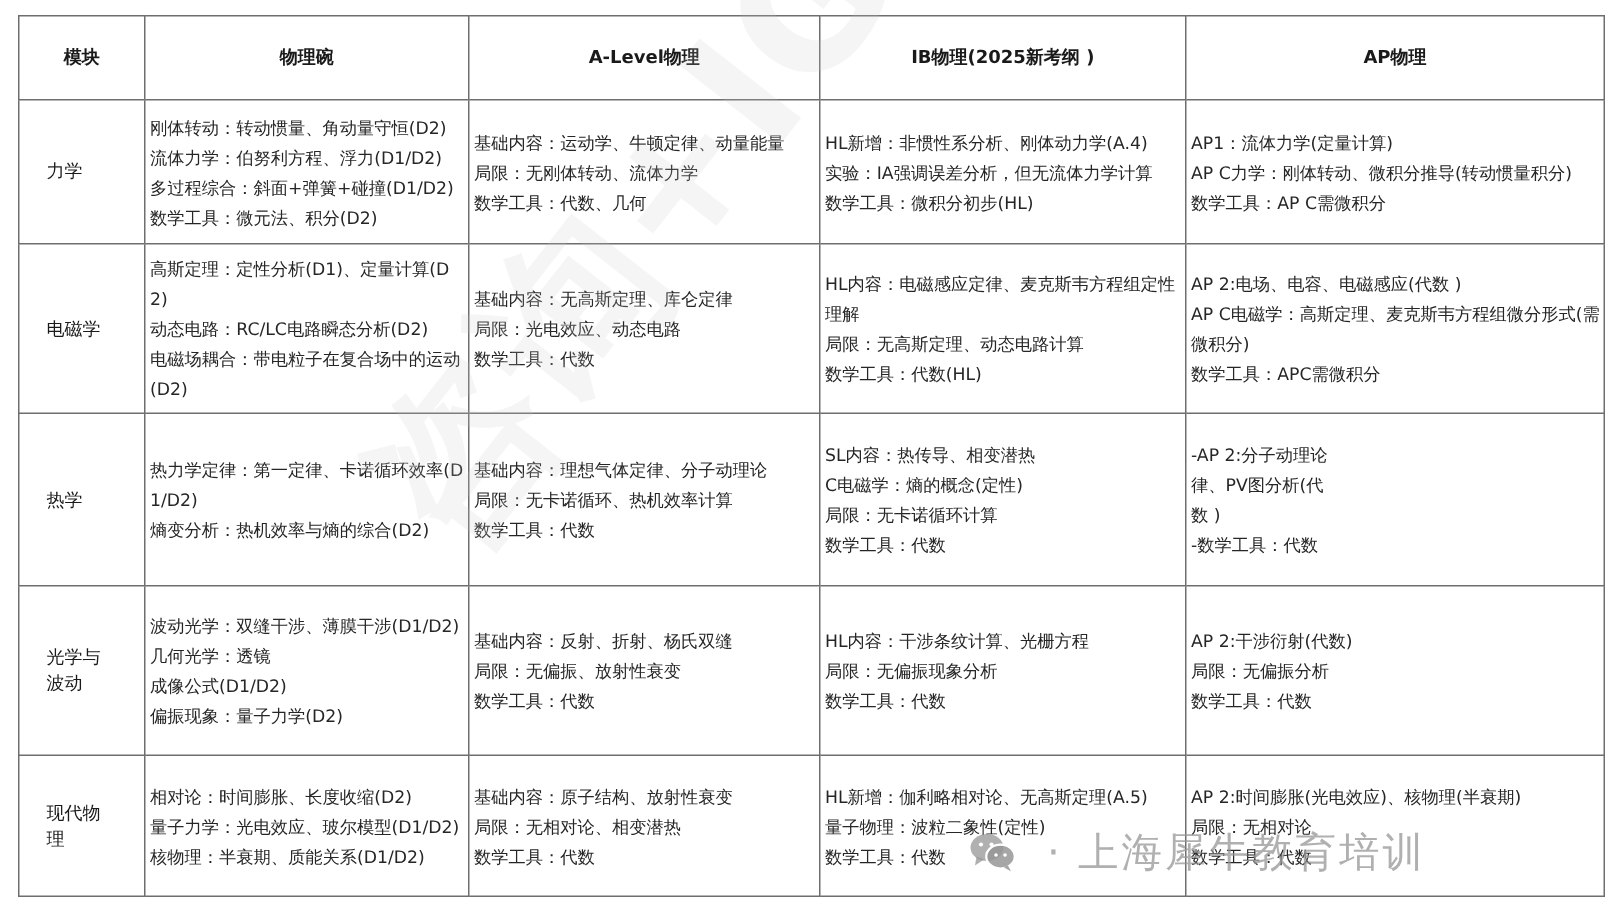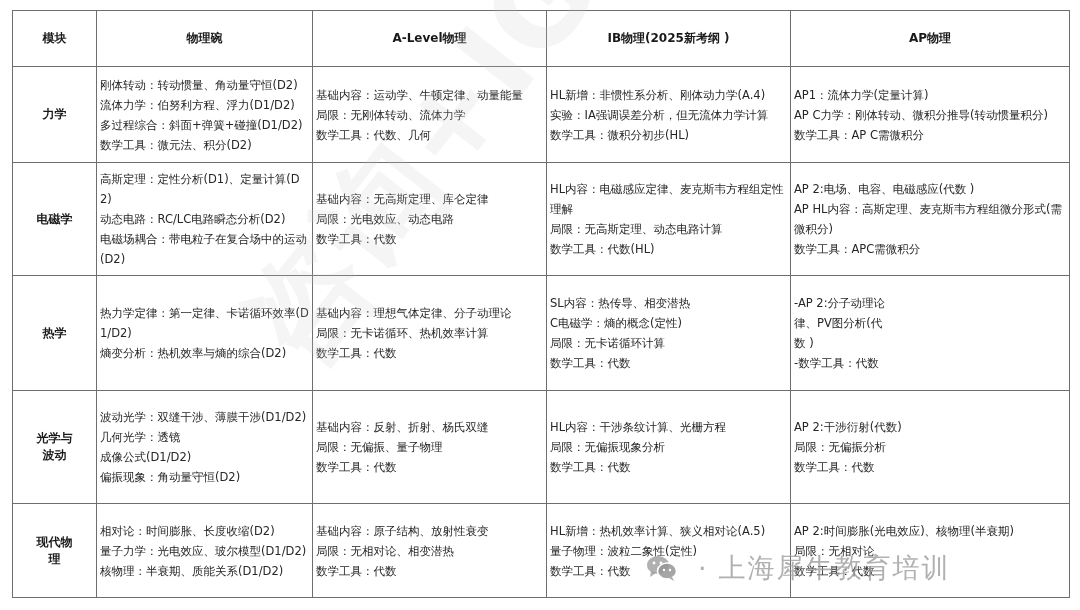--- a/index.html
+++ b/index.html
@@ -37,22 +37,21 @@
       padding: 0 18px;
     }
     th {
       height: 55px;
       font-size: 12px;
       font-weight: bold;
       text-align: center;
       color: #1a1a1a;
     }
     td.module {
-      text-align: center;
-      font-weight: bold;
+      font-weight: normal;
       font-size: 12px;
       color: #1a1a1a;
       margin-left: 24px;
     }
     td.cell {
       font-size: 11.5px;
       line-height: 20px;
       color: #262626;
       text-align: left;
       padding-left: 3px;
@@ -168,21 +167,21 @@
           <span class="line">局限：光电效应、动态电路</span>
           <span class="line">数学工具：代数</span>
         </td>
         <td class="cell">
           <span class="line">HL内容：电磁感应定律、麦克斯韦方程组定性理解</span>
           <span class="line">局限：无高斯定理、动态电路计算</span>
           <span class="line">数学工具：代数(HL)</span>
         </td>
         <td class="cell">
           <span class="line">AP 2:电场、电容、电磁感应(代数 )</span>
-          <span class="line">AP HL内容：高斯定理、麦克斯韦方程组微分形式(需微积分)</span>
+          <span class="line">AP C电磁学：高斯定理、麦克斯韦方程组微分形式(需微积分)</span>
           <span class="line">数学工具：APC需微积分</span>
         </td>
       </tr>
 
       <tr class="r-thermo">
         <td class="module">热学</td>
         <td class="cell">
           <span class="line">热力学定律：第一定律、卡诺循环效率(D1/D2)</span>
           <span class="line">熵变分析：热机效率与熵的综合(D2)</span>
         </td>
@@ -204,25 +203,25 @@
           <span class="line">-数学工具：代数</span>
         </td>
       </tr>
 
       <tr class="r-optics">
         <td class="module">光学与波动</td>
         <td class="cell">
           <span class="line">波动光学：双缝干涉、薄膜干涉(D1/D2)</span>
           <span class="line">几何光学：透镜</span>
           <span class="line">成像公式(D1/D2)</span>
-          <span class="line">偏振现象：角动量守恒(D2)</span>
+          <span class="line">偏振现象：量子力学(D2)</span>
         </td>
         <td class="cell">
           <span class="line">基础内容：反射、折射、杨氏双缝</span>
-          <span class="line">局限：无偏振、量子物理</span>
+          <span class="line">局限：无偏振、放射性衰变</span>
           <span class="line">数学工具：代数</span>
         </td>
         <td class="cell">
           <span class="line">HL内容：干涉条纹计算、光栅方程</span>
           <span class="line">局限：无偏振现象分析</span>
           <span class="line">数学工具：代数</span>
         </td>
         <td class="cell">
           <span class="line">AP 2:干涉衍射(代数)</span>
           <span class="line">局限：无偏振分析</span>
@@ -236,21 +235,21 @@
           <span class="line">相对论：时间膨胀、长度收缩(D2)</span>
           <span class="line">量子力学：光电效应、玻尔模型(D1/D2)</span>
           <span class="line">核物理：半衰期、质能关系(D1/D2)</span>
         </td>
         <td class="cell">
           <span class="line">基础内容：原子结构、放射性衰变</span>
           <span class="line">局限：无相对论、相变潜热</span>
           <span class="line">数学工具：代数</span>
         </td>
         <td class="cell">
-          <span class="line">HL新增：热机效率计算、狭义相对论(A.5)</span>
+          <span class="line">HL新增：伽利略相对论、无高斯定理(A.5)</span>
           <span class="line">量子物理：波粒二象性(定性)</span>
           <span class="line">数学工具：代数</span>
         </td>
         <td class="cell">
           <span class="line">AP 2:时间膨胀(光电效应)、核物理(半衰期)</span>
           <span class="line">局限：无相对论</span>
           <span class="line">数学工具：代数</span>
         </td>
       </tr>
     </tbody>

